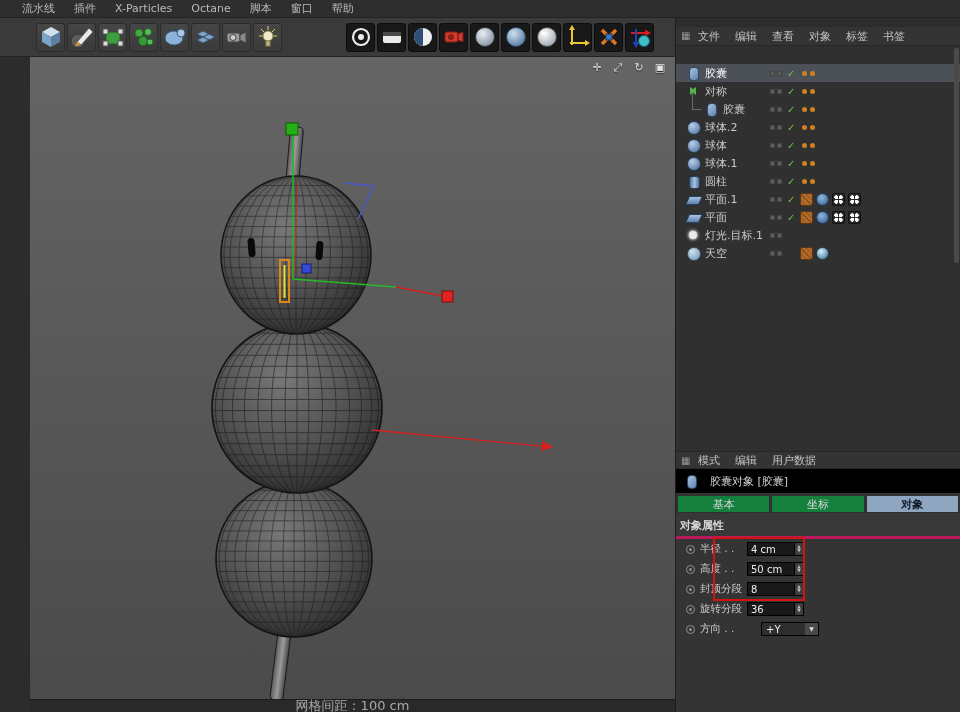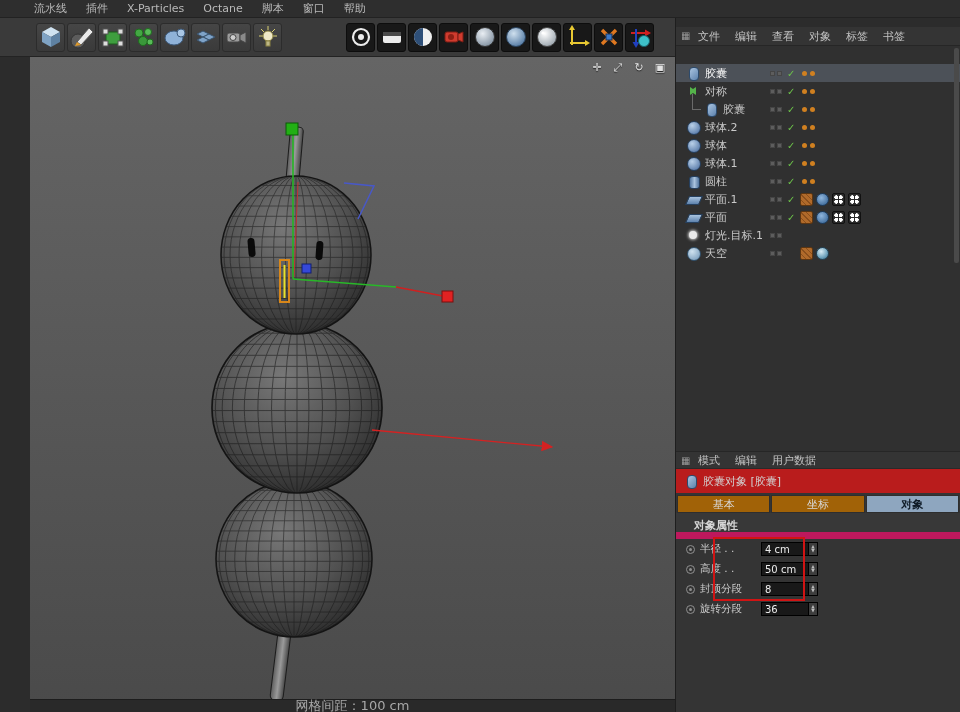--- a/index.html
+++ b/index.html
@@ -2,21 +2,21 @@
 <html><head>
 <meta charset="utf-8">
 <style>
   *{margin:0;padding:0;box-sizing:border-box}
   html,body{width:960px;height:712px;overflow:hidden}
   body{background:#2c2c2c;font-family:"DejaVu Sans","Liberation Sans",sans-serif;font-size:11px;color:#c6c6c6}
   .window{position:relative;width:960px;height:712px}
 
   
   .menubar{position:absolute;left:0;top:0;width:960px;height:18px;background:#2e2e2e;border-bottom:1px solid #222;
-           display:flex;align-items:center;gap:19px;padding-left:34px;color:#b9b9b9}
+           display:flex;align-items:center;gap:19px;padding-left:22px;color:#b9b9b9}
   .menubar span{cursor:default;white-space:nowrap}
 
   
   .left-area{position:absolute;left:0;top:18px;width:675px;height:694px;background:#2c2c2c}
   .toolbar{position:absolute;left:0;top:0;width:675px;height:39px;background:#3a3a3a;border-bottom:1px solid #232323;
            display:flex;align-items:center;padding-left:36px;gap:2px}
   .ticon{width:29px;height:29px;border-radius:3px;background:linear-gradient(#464646,#3a3a3a);
          border:1px solid #2c2c2c;display:flex;align-items:center;justify-content:center;flex:0 0 auto}
   .ticon.dark{background:#181818;border-color:#0d0d0d}
   .tsep{width:60px;flex:0 0 auto}
@@ -69,31 +69,31 @@
   .ic-plane::before{content:"";position:absolute;left:1px;top:4px;width:12px;height:7px;transform:skewX(-24deg);
       background:linear-gradient(#a9c3de,#5d82ad);border:1px solid #26405f}
   .ic-bg::before{content:"";position:absolute;left:1px;top:1px;width:12px;height:12px;border-radius:2px;
       background:linear-gradient(135deg,#7898bd,#3c5d84);border:1px solid #22364e}
   .ic-light::before{content:"";position:absolute;left:3px;top:3px;width:8px;height:8px;border-radius:50%;
       background:#e9e9e9;box-shadow:0 0 3px 1px #cfcfcf}
   .ic-sky::before{content:"";position:absolute;left:1px;top:1px;width:12px;height:12px;border-radius:50%;
       background:radial-gradient(circle at 35% 30%,#cfe2ef,#6d93b5);border:1px solid #33536e}
 
   
-  .am-title{height:24px;display:flex;align-items:center;gap:5px;padding-left:8px;background:#b91c1c;color:#d2d2d2}
+  .am-title{height:24px;display:flex;align-items:center;gap:12px;padding-left:8px;background:#000000;color:#d2d2d2}
   .am-tabs{height:20px;display:flex;gap:1px;padding:2px 1px 0 1px;background:#343434}
-  .am-tab{flex:1;background:#a16207;color:#d8d8d8;text-align:center;line-height:17px;height:18px;border:1px solid #2e2e2e;cursor:pointer}
+  .am-tab{flex:1;background:#15803d;color:#d8d8d8;text-align:center;line-height:17px;height:18px;border:1px solid #2e2e2e;cursor:pointer}
   .am-tab.active{background:#8ea6bf;color:#101c28;font-weight:bold}
-  .am-section{height:26px;line-height:26px;padding-left:18px;color:#d6d6d6;font-weight:bold;border-bottom:7px solid #be185d;background:#383838}
+  .am-section{height:26px;line-height:26px;padding-left:4px;color:#d6d6d6;font-weight:bold;border-bottom:3px solid #be185d;background:#383838}
   .pr{height:20px;display:flex;align-items:center;padding-left:10px;position:relative}
   .circ{width:9px;height:9px;border:1px solid #8f8f8f;border-radius:50%;position:relative;margin-right:5px;flex:0 0 auto}
   .circ::after{content:"";position:absolute;left:2px;top:2px;width:3px;height:3px;border-radius:50%;background:#8f8f8f}
   .plbl{width:47px;color:#cdcdcd;white-space:nowrap;overflow:visible;font-size:10.5px}
   .pfield{width:48px;height:14px;background:#191919;border:1px solid #000;color:#ececec;display:flex;align-items:center;
-          padding:0 3px;font-size:10px;margin-left:14px}
+          padding:0 3px;font-size:10px;margin-left:0}
   .pstep{width:9px;height:14px;background:#3d3d3d;border:1px solid #000;border-left:none;display:flex;flex-direction:column;
          align-items:center;justify-content:center;cursor:pointer}
   .pstep i{font-style:normal;font-size:4.5px;line-height:4.5px;color:#bcbcbc}
   .pselect{width:58px;height:14px;background:#2e2e2e;border:1px solid #000;color:#ececec;display:flex;align-items:center;
            padding:0 0 0 4px;font-size:10px;margin-left:14px;justify-content:space-between;cursor:pointer}
   .pselect .dd{width:13px;height:12px;background:#4a4a4a;color:#ddd;font-size:6px;text-align:center;line-height:12px}
   .red-box{position:absolute;left:37px;top:519px;width:92px;height:64px;border:2px solid #d01414;pointer-events:none;z-index:5}
 </style>
 </head>
 <body>
@@ -574,16 +574,24 @@
       <span class="circ"></span>
       <span class="plbl">旋转分段</span>
       <span class="pfield">
           <span>36</span>
         </span>
       <span class="pstep">
           <i>▲</i>
           <i>▼</i>
         </span>
     </div>
+    <div class="pr">
+      <span class="circ"></span>
+      <span class="plbl">方向 . .</span>
+      <span class="pselect">
+        <span>+Y</span>
+        <span class="dd">▼</span>
+      </span>
+    </div>
 
     <div class="red-box"></div>
   </div>
 </div>
 
 </body></html>

